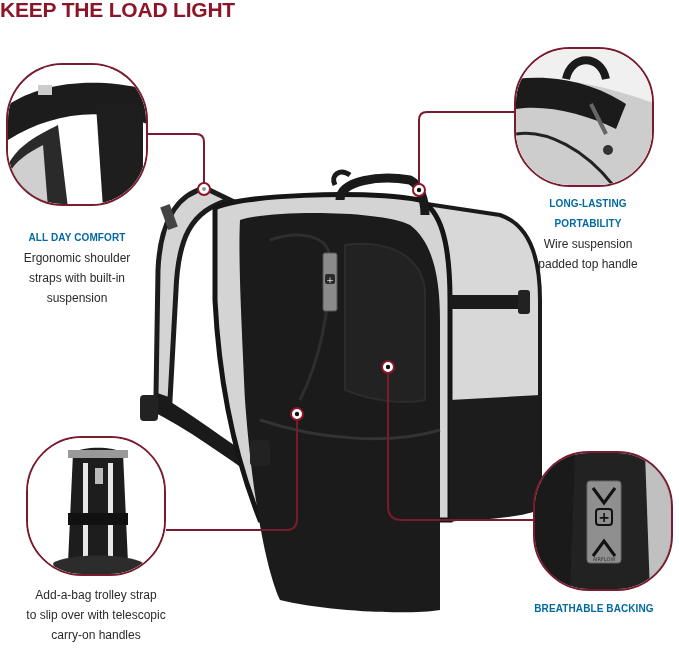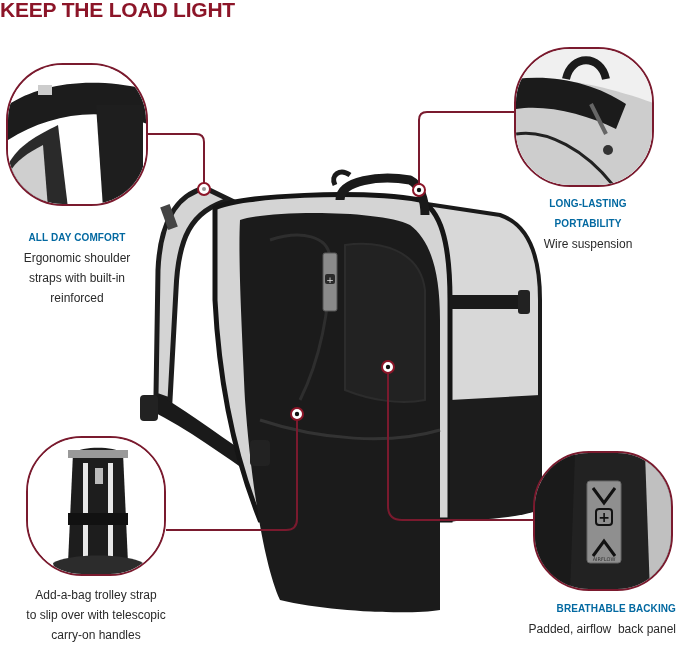--- a/index.html
+++ b/index.html
@@ -115,31 +115,31 @@
     <circle cx="297" cy="414" r="2.2" fill="#111"></circle>
     <circle cx="388" cy="367" r="6" fill="#ffffff" stroke="#8c1528" stroke-width="2"></circle>
     <circle cx="388" cy="367" r="2.2" fill="#111"></circle>
   </g>
 </svg>
 
 <div class="callout" style="left:2px;top:212px;width:150px;margin-top:16px;">
   <div class="head">ALL DAY COMFORT</div>
   <div class="body">Ergonomic shoulder</div>
   <div class="body">straps with built-in</div>
-  <div class="body">reinforced</div>
+  <div class="body">suspension</div>
 </div>
 
 <div class="callout" style="left:520px;top:194px;width:136px;">
   <div class="head">LONG-LASTING</div>
   <div class="head">PORTABILITY</div>
   <div class="body">Wire suspension</div>
+  <div class="body">padded top handle</div>
 </div>
 
 <div class="callout" style="left:0px;top:585px;width:192px;">
   <div class="body">Add-a-bag trolley strap</div>
   <div class="body">to slip over with telescopic</div>
   <div class="body">carry-on handles</div>
 </div>
 
-<div class="callout" style="left:512px;top:599px;width:164px;text-align:right;">
+<div class="callout" style="left:512px;top:599px;width:164px;">
   <div class="head">BREATHABLE BACKING</div>
-  <div class="body" style="white-space:pre;">Padded, airflow  back panel</div>
 </div>
 
 </body></html>

